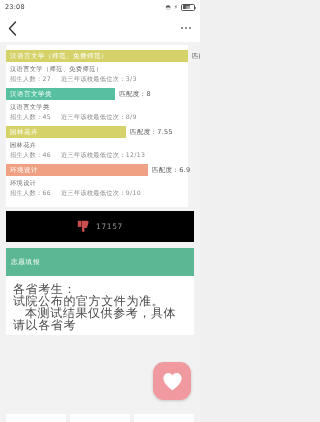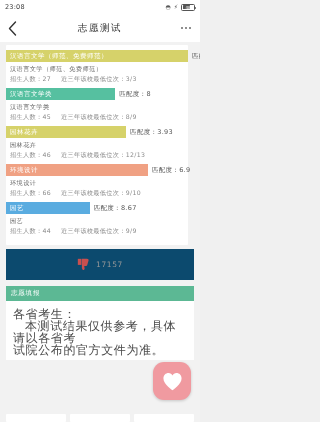--- a/index.html
+++ b/index.html
@@ -82,29 +82,29 @@
     font-size: 6.2px; color: #666; padding: 2.5px 0 1.5px 4px; letter-spacing: .4px;
   }
   .row-meta {
     display: flex; gap: 10px; padding: 0 0 1px 4px;
     font-size: 6.2px; color: #8a8a8a; letter-spacing: .3px;
   }
 
   
   .votes {
     display: flex; align-items: center; justify-content: center; 
-    background: #0c4a6e; margin: 4px 6px 0 6px; padding: 9px 0 9px 0;
+    background: #000000; margin: 4px 6px 0 6px; padding: 9px 0 9px 0;
   }
   .vote { display: flex; align-items: center; gap: 6px; cursor: pointer; }
   .vote .count { font-size: 7.5px; color: #999; letter-spacing: .6px; }
 
   
   .note { margin: 6px 6px 0 6px; background: #ffffff; }
   .note-head {
-    background: #5cb894; height: 15px; display: flex; align-items: center;
+    background: #5cb894; height: 28px; display: flex; align-items: center;
     padding-left: 5px; color: #ffffff; font-size: 6.5px; letter-spacing: .8px;
   }
   .note-body { padding: 7px 7px 4px 7px; }
   .note-line {
     font-size: 12px; color: #4a4a4a; line-height: 12px; letter-spacing: .6px;
   }
   .note-line.indent { text-indent: 12px; }
 
   
   .fab {
@@ -148,21 +148,20 @@
       </span>
     </div>
   </div>
 
   <div class="navbar">
     <div class="back-btn">
       <svg width="9" height="15" viewBox="0 0 9 15" aria-hidden="true">
         <polyline points="7.5,1 1.5,7.5 7.5,14" fill="none" stroke="#333" stroke-width="1.4" stroke-linecap="round" stroke-linejoin="round"></polyline>
       </svg>
     </div>
-    <div class="nav-title">志愿测试</div>
     <div class="more-btn">
       <span></span>
       <span></span>
       <span></span>
     </div>
   </div>
 
   <div class="scroll">
 
     <div class="card">
@@ -185,70 +184,59 @@
             </div>
             <div class="row-name">汉语言文学类</div>
             <div class="row-meta">
               <span>招生人数：45</span>
               <span>近三年该校最低位次：8/9</span>
             </div>
           </div>
           <div class="row">
             <div class="row-head">
               <div class="bar" style="background: rgb(214, 210, 106); width: 66%;">园林花卉</div>
-              <div class="bar-score">匹配度：3.93</div>
+              <div class="bar-score">匹配度：7.55</div>
             </div>
             <div class="row-name">园林花卉</div>
             <div class="row-meta">
               <span>招生人数：46</span>
               <span>近三年该校最低位次：12/13</span>
             </div>
           </div>
           <div class="row">
             <div class="row-head">
               <div class="bar" style="background: rgb(240, 161, 131); width: 78%;">环境设计</div>
               <div class="bar-score">匹配度：6.9</div>
             </div>
             <div class="row-name">环境设计</div>
             <div class="row-meta">
               <span>招生人数：66</span>
               <span>近三年该校最低位次：9/10</span>
-            </div>
-          </div>
-          <div class="row">
-            <div class="row-head">
-              <div class="bar" style="background: rgb(90, 172, 224); width: 46%;">园艺</div>
-              <div class="bar-score">匹配度：8.67</div>
-            </div>
-            <div class="row-name">园艺</div>
-            <div class="row-meta">
-              <span>招生人数：44</span>
-              <span>近三年该校最低位次：9/9</span>
             </div>
           </div>
         </div>
     </div>
 
     <div class="votes">
       <div class="vote">
         <svg width="13" height="13" viewBox="0 0 16 16" aria-hidden="true">
           <path d="M1 1 h4.5 v7.5 H1 z" fill="#c94f4f"></path>
           <path d="M6 1 h6.4 c1.3 0 2.1 1 1.8 2.1 l-1.6 5.4 c-.25.85-1 1.4-1.9 1.4 H8.9
                    l.45 2.6 c.2 1.2-.6 2.2-1.7 2.2 -.5 0-.95-.3-1.15-.8 L6 12 z" fill="#c94f4f"></path>
         </svg>
         <span class="count">17157</span>
       </div>
     </div>
 
     <div class="note">
       <div class="note-head">志愿填报</div>
       <div class="note-body">
         <div class="note-line">各省考生：</div>
+        <div class="note-line">试院公布的官方文件为准。</div>
         <div class="note-line indent">本测试结果仅供参考，具体请以各省考</div>
-        <div class="note-line">试院公布的官方文件为准。</div>
       </div>
     </div>
 
   </div>
 
   <div class="bottom-strip">
     <div></div>
     <div></div>
     <div></div>
   </div>

